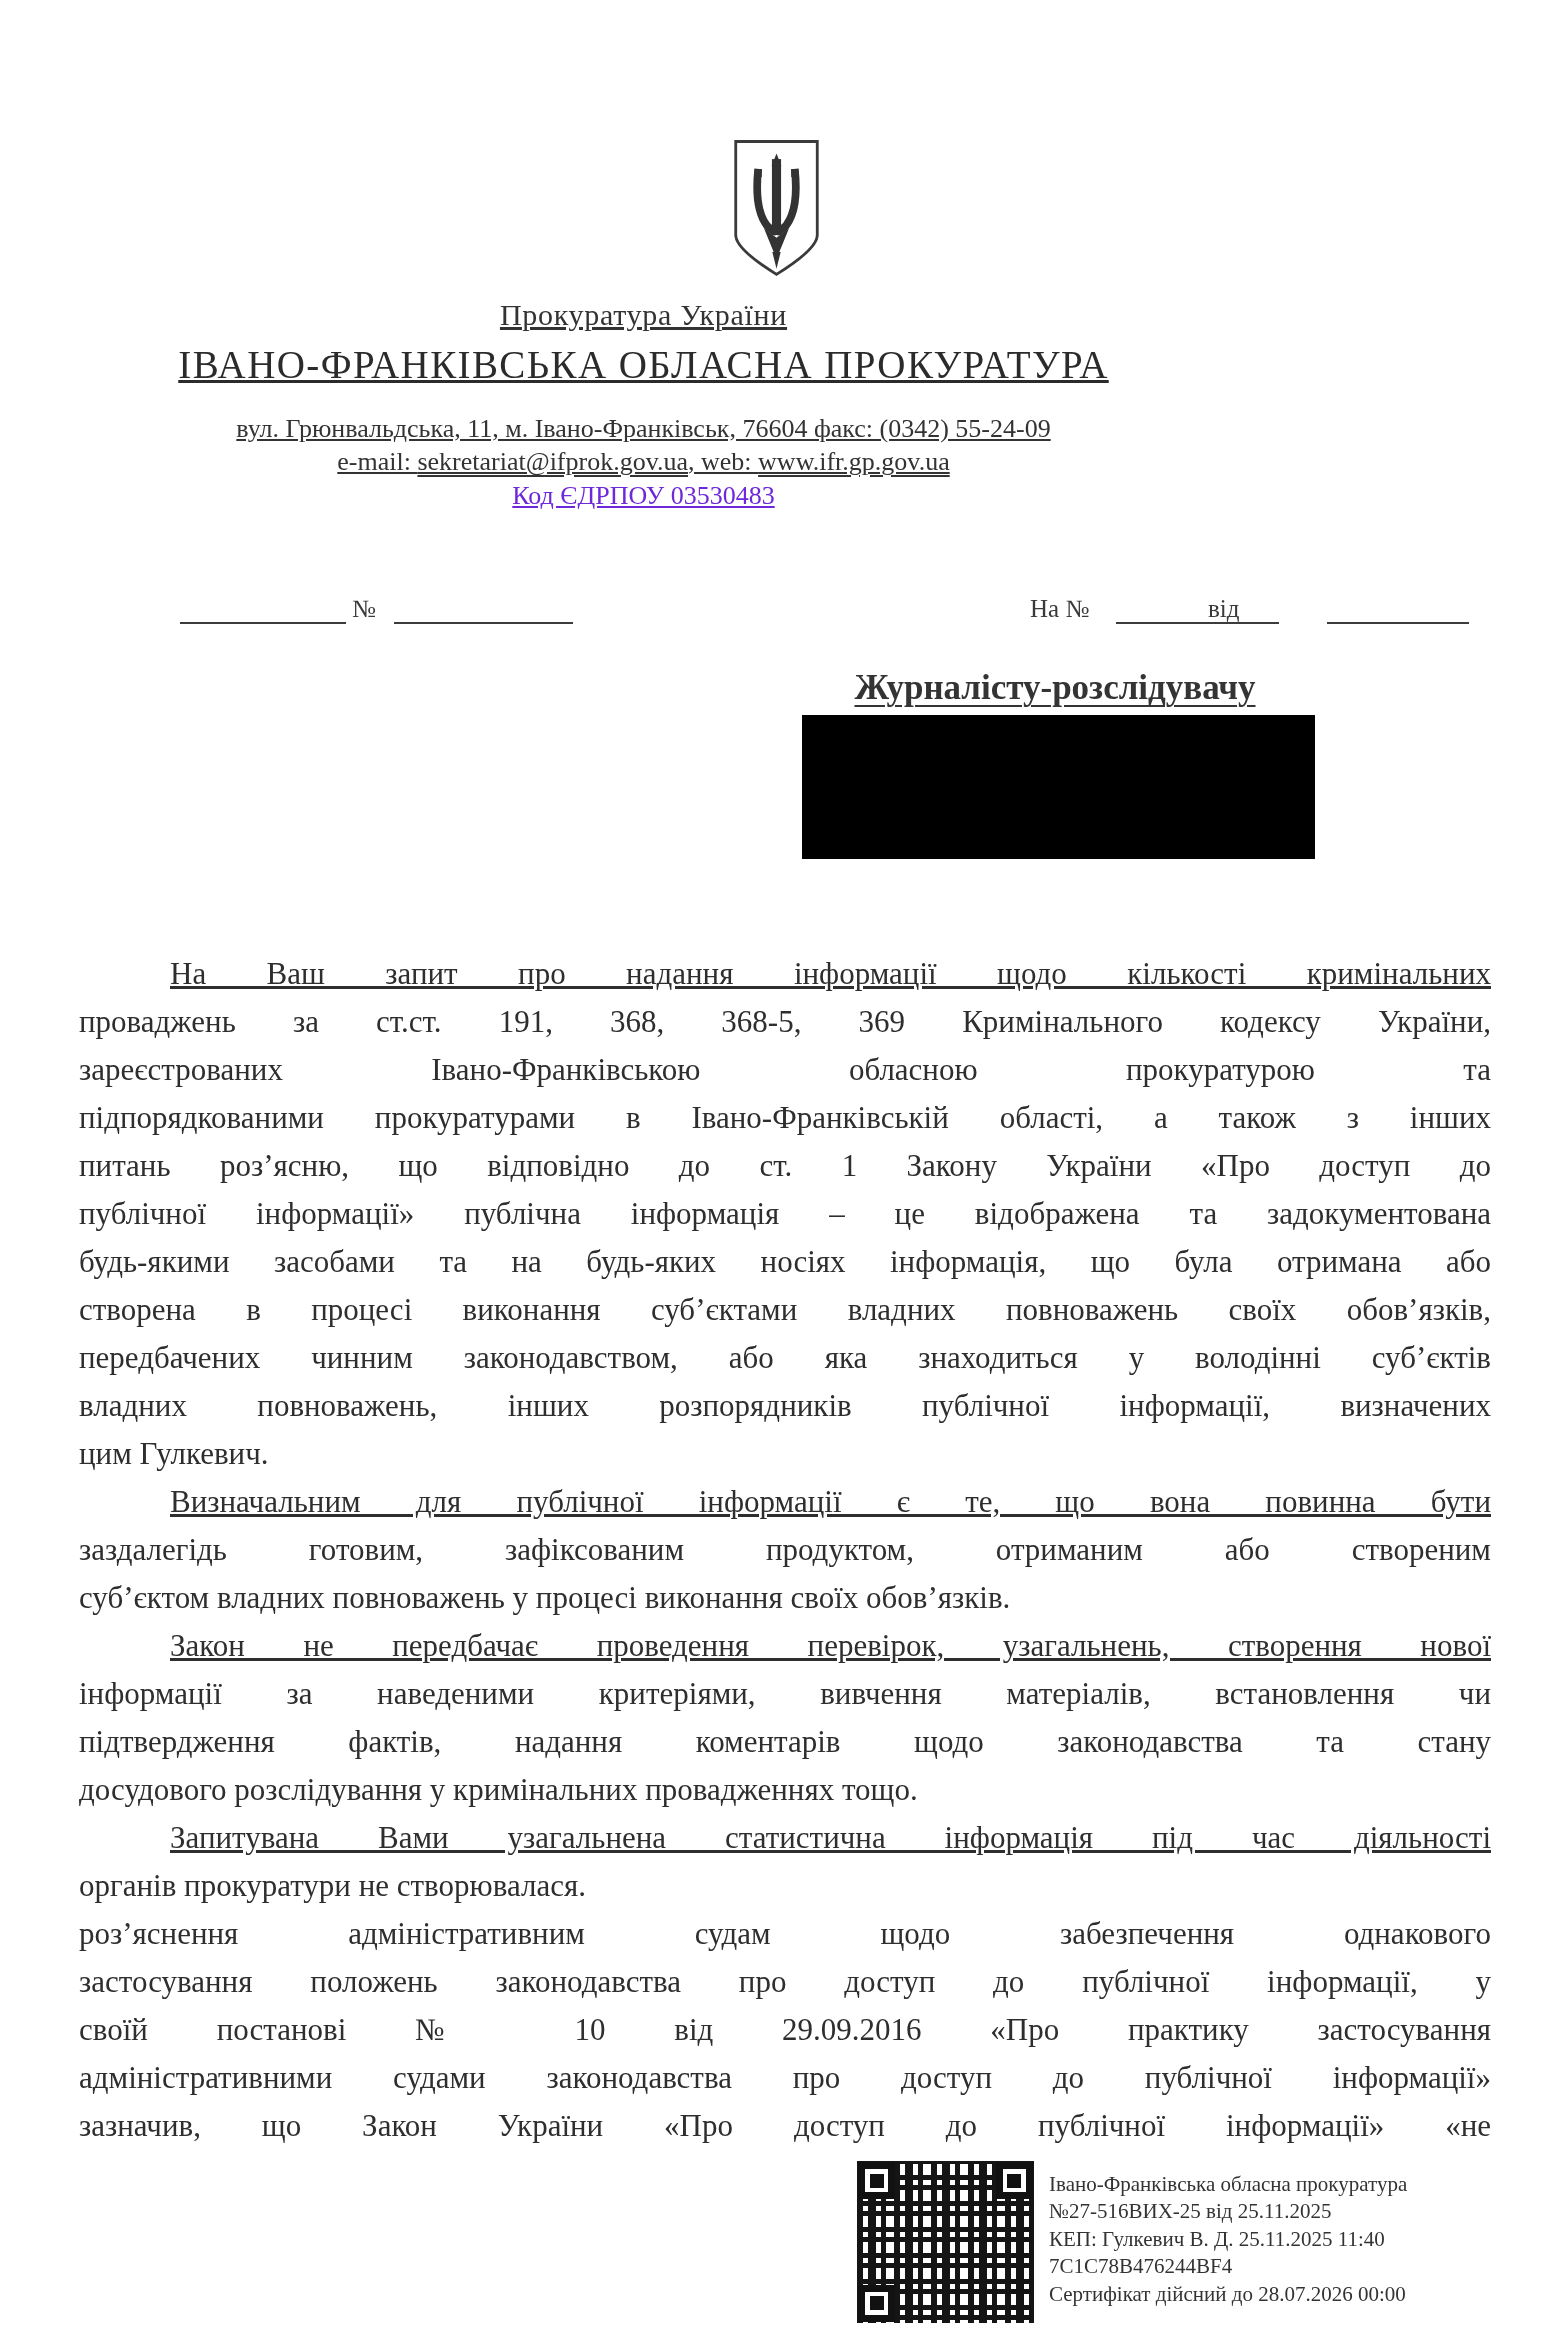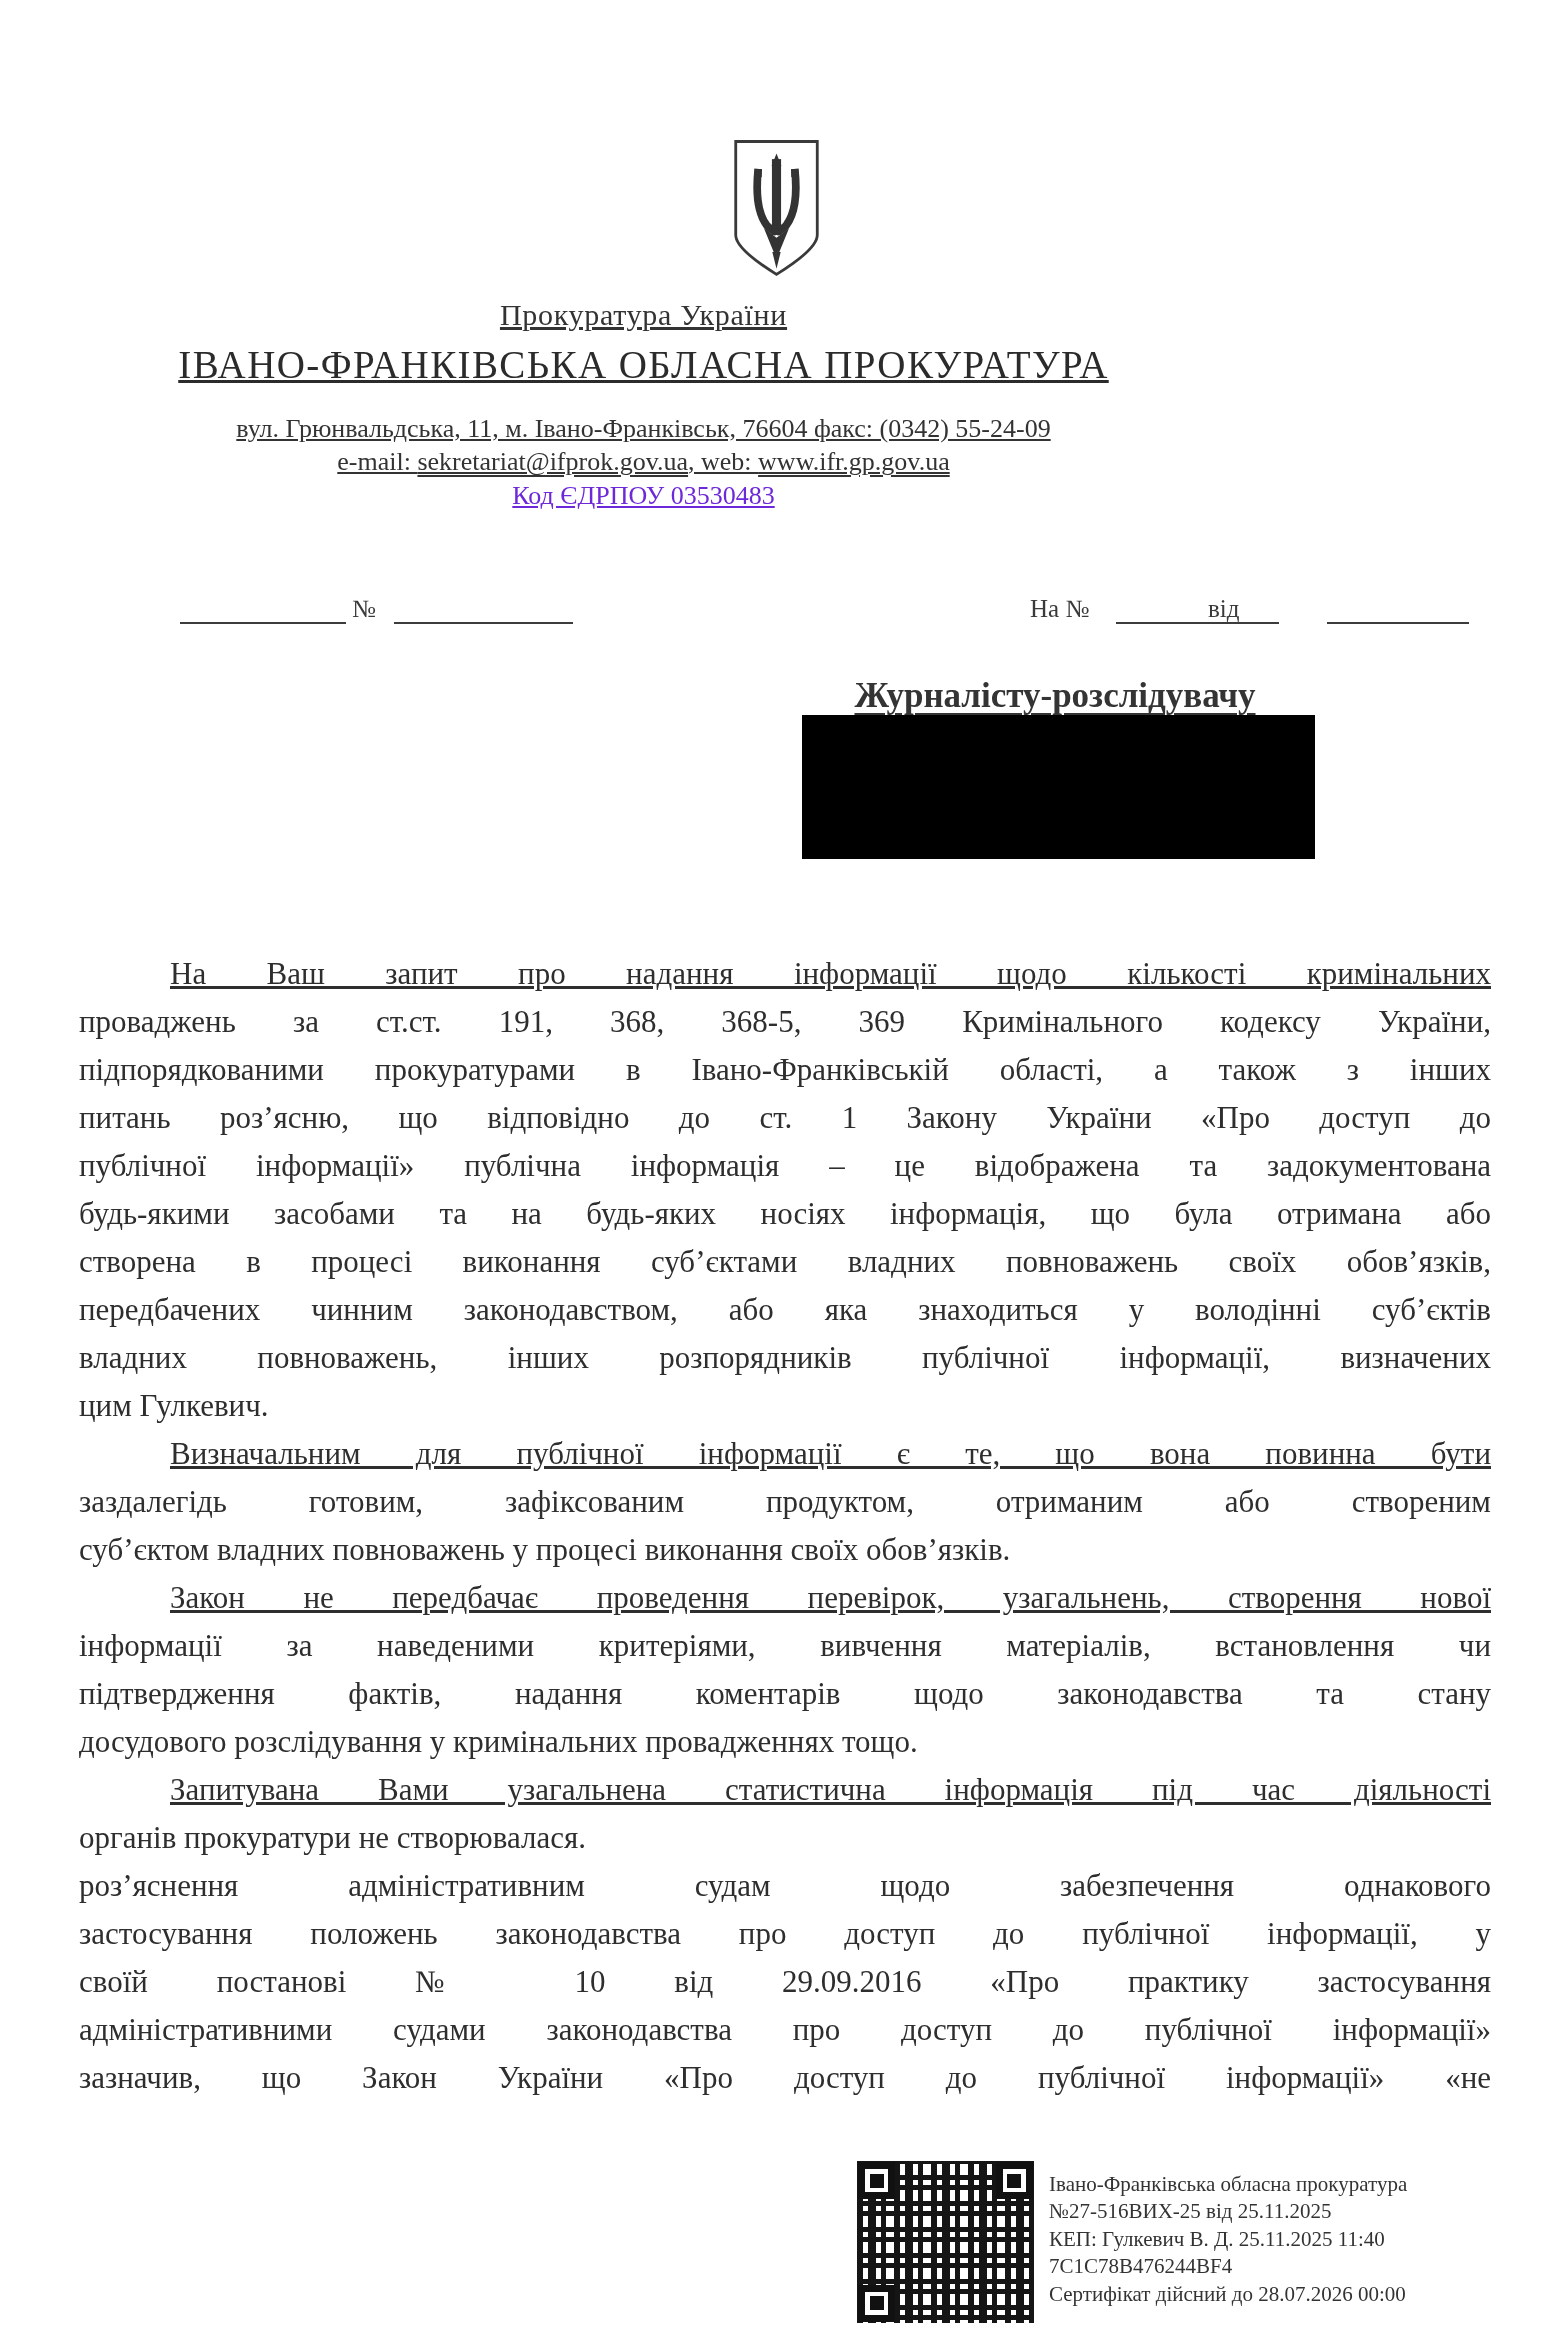--- a/index.html
+++ b/index.html
@@ -26,21 +26,21 @@
 
   
   .ref-label { font-size: 25px; color: #3a3a3a; top: 595px; }
   .ref-line { top: 622px; height: 0; border-bottom: 2.8px solid #3c3c3c; }
 
   
   .recipient {
     left: 795px; top: 668px; width: 520px;
     font-size: 35px; font-weight: bold; text-align: center;
     color: #343434;
-    text-decoration: underline; text-decoration-thickness: 2.1px; text-underline-offset: 5.6px; margin-top: 8px;
+    text-decoration: underline; text-decoration-thickness: 2.1px; text-underline-offset: 5.6px;
   }
   .redaction { left: 802px; top: 715px; width: 513px; height: 144px; background: #000; }
 
   
   .body-text {
     left: 79px; top: 950px; width: 1412px;
     font-size: 31px; line-height: 48px; color: #2e2e2e;
     z-index: 1;
   }
   .line { text-align: justify; text-align-last: justify; white-space: normal; height: 48px; overflow: visible; }
@@ -103,20 +103,21 @@
   <div class="abs ref-line" style="left:1116px; width:163px;"></div>
   <div class="abs ref-label" style="left:1208px;">від</div>
   <div class="abs ref-line" style="left:1327px; width:142px;"></div>
 
   <div class="abs recipient">Журналісту-розслідувачу</div>
   <div class="abs redaction"></div>
 
   <div class="abs body-text">
     <div class="line indent">На Ваш запит про надання інформації щодо кількості кримінальних</div>
     <div class="line">проваджень за ст.ст. 191, 368, 368-5, 369 Кримінального кодексу України,</div>
+    <div class="line">зареєстрованих Івано-Франківською обласною прокуратурою та</div>
     <div class="line">підпорядкованими прокуратурами в Івано-Франківській області, а також з інших</div>
     <div class="line">питань роз’ясню, що відповідно до ст. 1 Закону України «Про доступ до</div>
     <div class="line">публічної інформації» публічна інформація – це відображена та задокументована</div>
     <div class="line">будь-якими засобами та на будь-яких носіях інформація, що була отримана або</div>
     <div class="line">створена в процесі виконання суб’єктами владних повноважень своїх обов’язків,</div>
     <div class="line">передбачених чинним законодавством, або яка знаходиться у володінні суб’єктів</div>
     <div class="line">владних повноважень, інших розпорядників публічної інформації, визначених</div>
     <div class="line pend">цим Гулкевич.</div>
     <div class="line indent">Визначальним для публічної інформації є те, що вона повинна бути</div>
     <div class="line">заздалегідь готовим, зафіксованим продуктом, отриманим або створеним</div>

